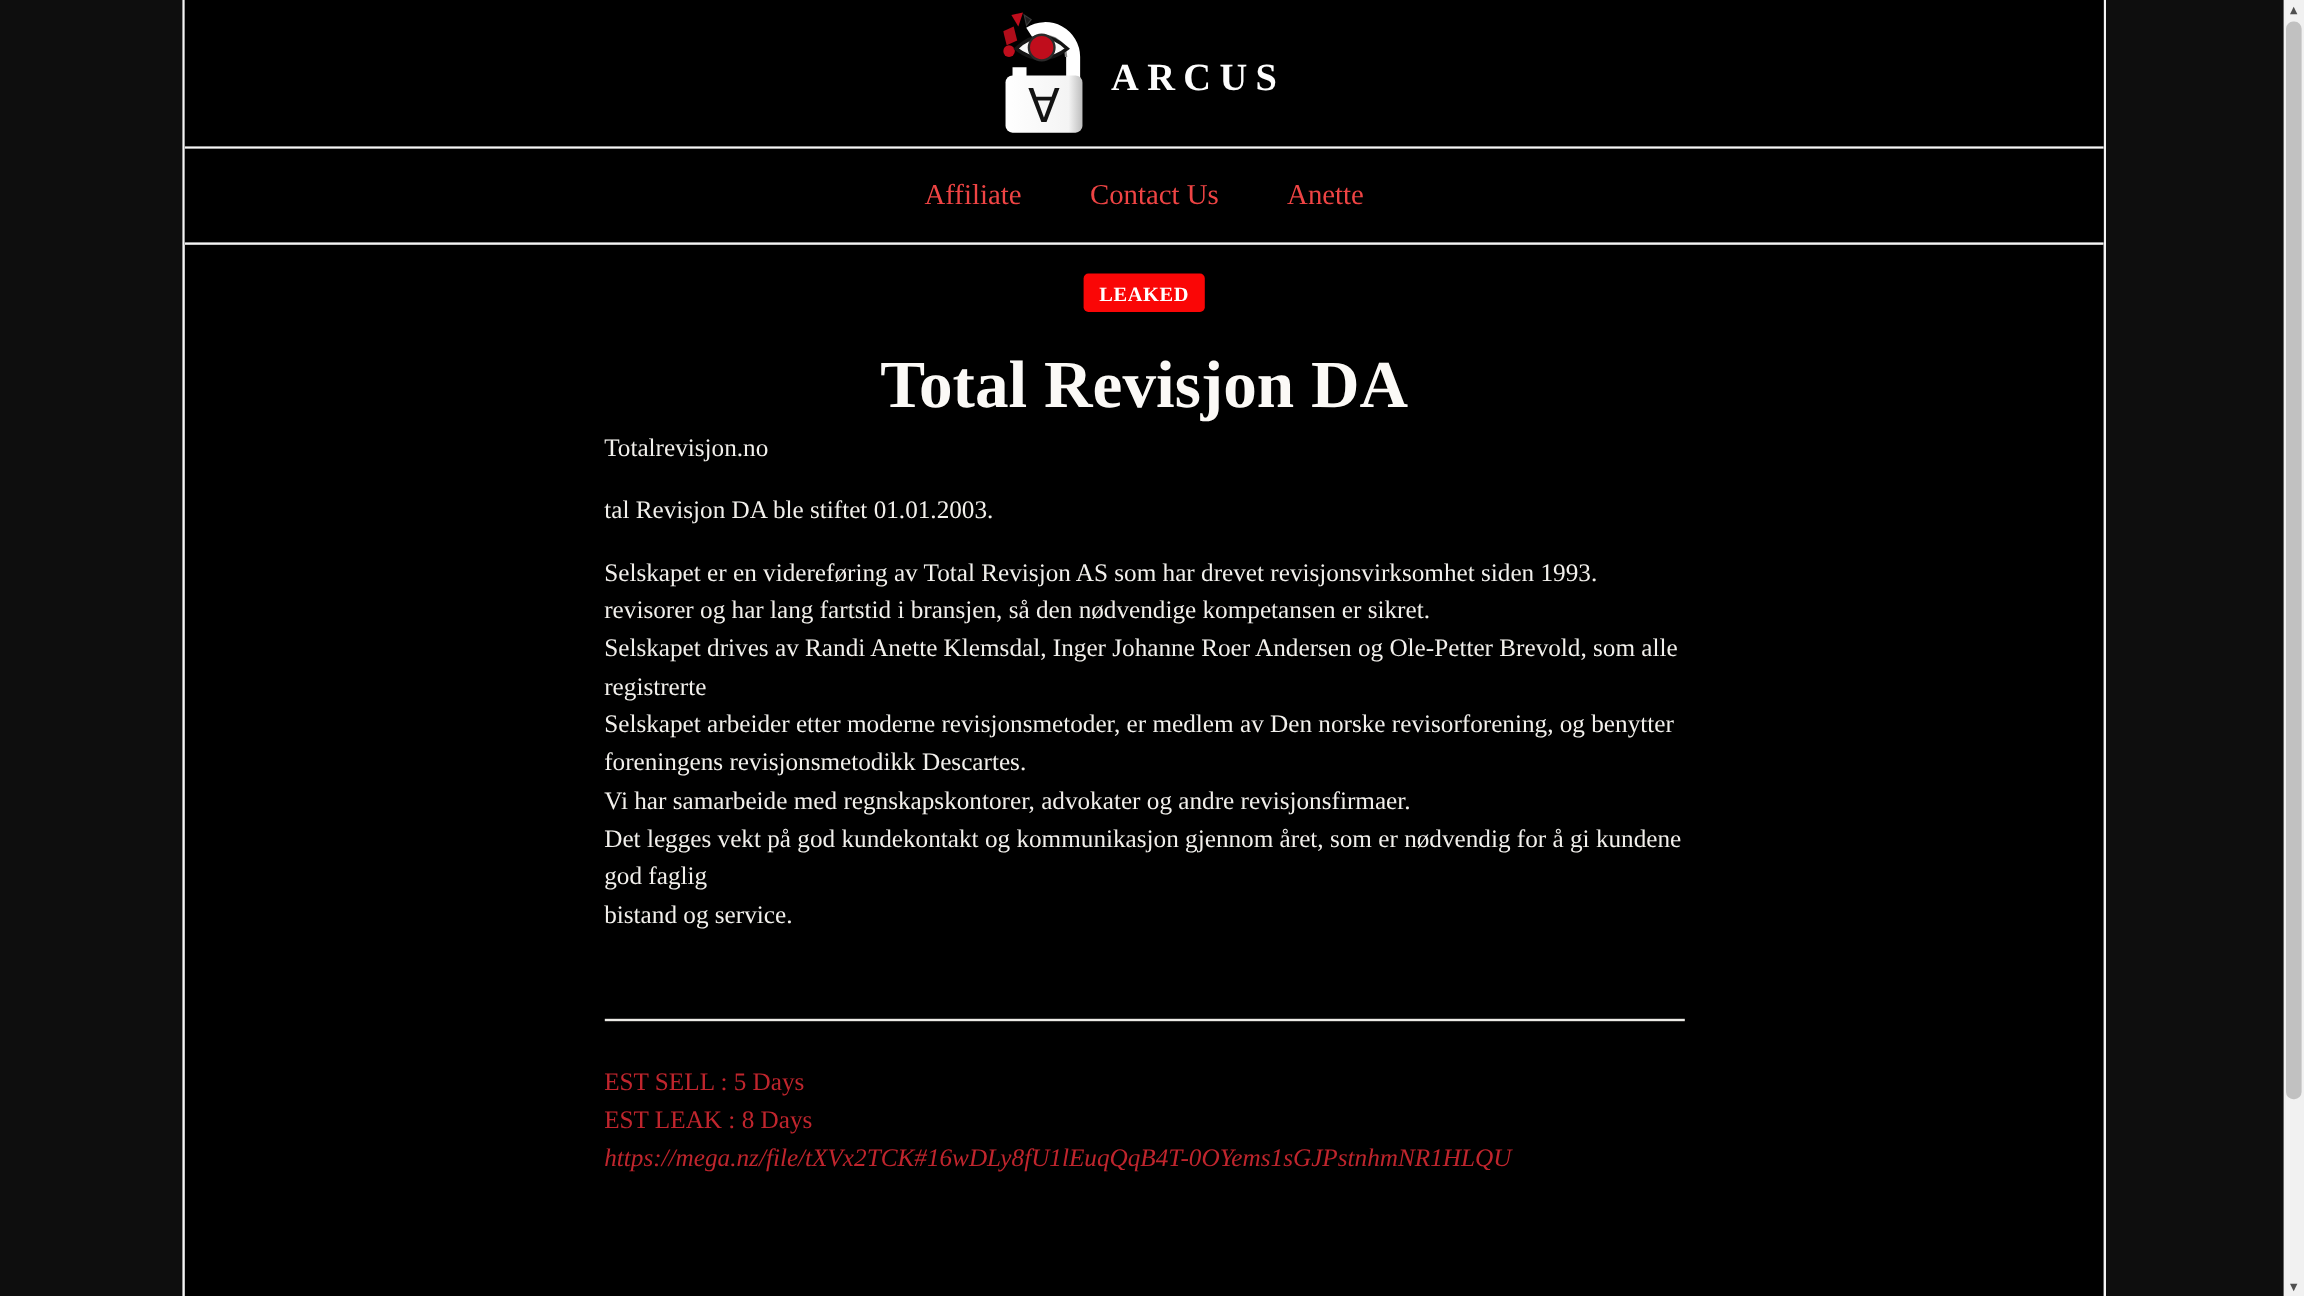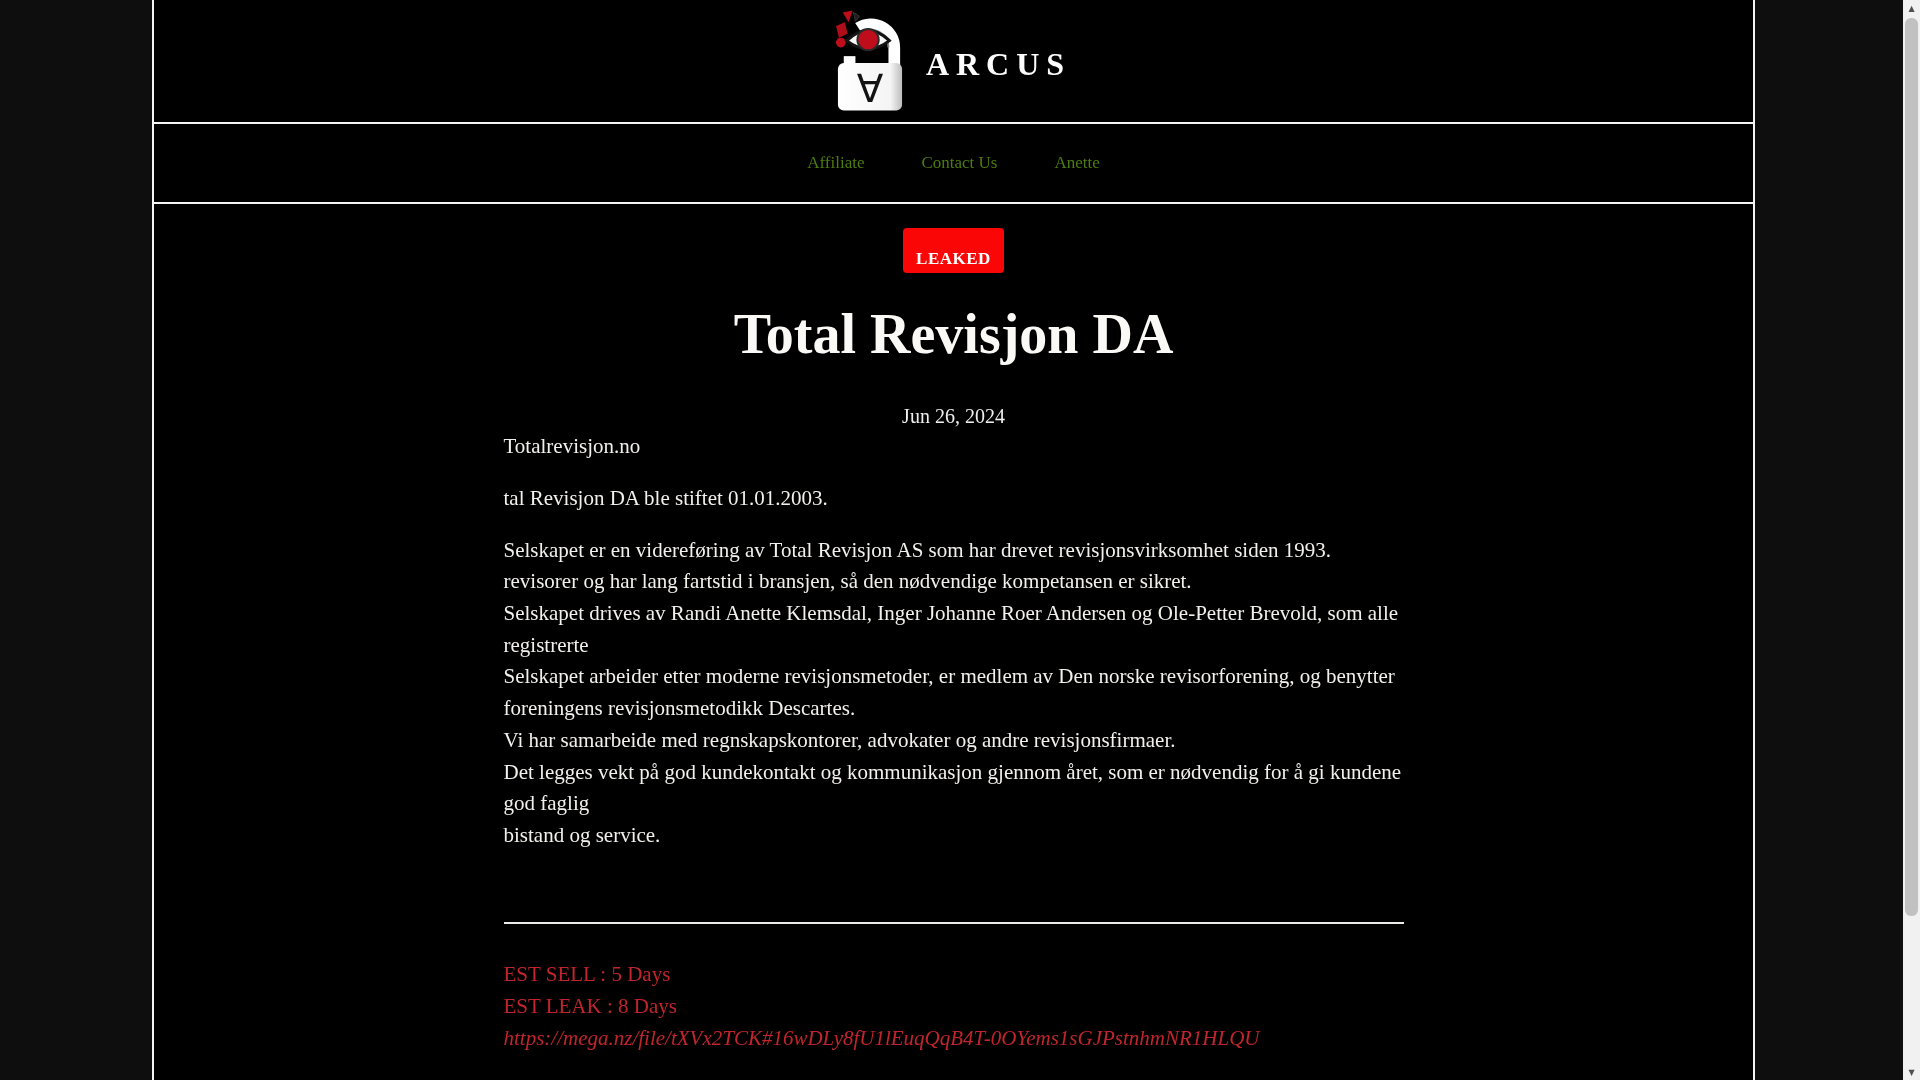--- a/index.html
+++ b/index.html
@@ -33,30 +33,30 @@
     letter-spacing:7px; padding-top:6px;
   }
 
   
   .site-nav {
     height:80px; border-bottom:2px solid #f5f5f5;
     display:flex; align-items:center; justify-content:center; gap:57px;
     background:#000;
   }
   .nav-link {
-    color:#4d7c0f; font-size:17px; text-decoration:none;
+    color:#ef4444; font-size:24px; text-decoration:none;
   }
 
   
   .content { width:900px; margin:0 auto; padding-top:24px; }
 
   .badge-row { display:flex; justify-content:center; }
   .leaked-badge {
     color:#fff; font-size:17px; font-weight:bold; letter-spacing:0.5px;
-    padding:21px 13px 4px; border-radius:4px; cursor:pointer;
+    padding:8px 13px 4px; border-radius:4px; cursor:pointer;
   }
 
   .post-title {
     margin-top:28px; text-align:center;
     color:#fbf9f6; font-size:56px; font-weight:bold; line-height:1.2;
   }
 
   .post-date {
     margin-top:36px; text-align:center;
     color:#eeeeee; font-size:20px; line-height:24px;
@@ -137,21 +137,20 @@
     </nav>
 
   <main class="content">
 
     <div class="badge-row">
       <span class="leaked-badge" style="background: rgb(250, 6, 6);">LEAKED</span>
     </div>
 
     <h1 class="post-title">Total Revisjon DA</h1>
 
-    <div class="post-date">Jun 26, 2024</div>
 
     <div class="post-body">
         <div class="para">
           <div class="body-line">Totalrevisjon.no</div>
         </div>
         <div class="para">
           <div class="body-line">tal Revisjon DA ble stiftet 01.01.2003.</div>
         </div>
         <div class="para">
           <div class="body-line">Selskapet er en videreføring av Total Revisjon AS som har drevet revisjonsvirksomhet siden 1993.</div>

